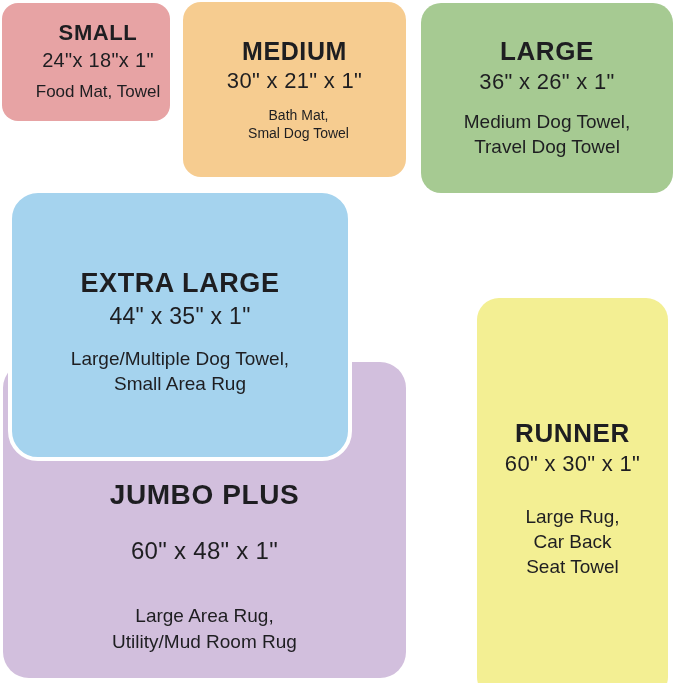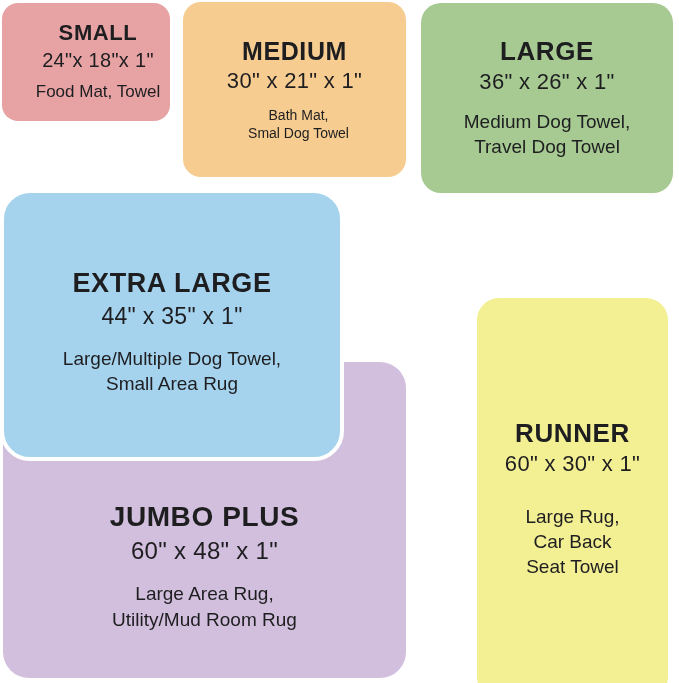--- a/index.html
+++ b/index.html
@@ -54,31 +54,31 @@
   .card-large  .uses  { font-size: 19px; }
 
   .card-xl     .title { font-size: 27px; }
   .card-xl     .dims  { font-size: 23px; }
   .card-xl     .uses  { font-size: 19px; margin-top: 14px; }
   .card-xl { padding-top: 14px; }
 
   .card-jumbo  .title { font-size: 28px; }
   .card-jumbo  .dims  { font-size: 24px; }
   .card-jumbo  .uses  { font-size: 19px; margin-top: 14px; }
-  .card-jumbo { padding-top: 92px; }
+  .card-jumbo { padding-top: 92px; gap: 22px; }
 
   .card-runner .title { font-size: 26px; }
   .card-runner .dims  { font-size: 22px; }
   .card-runner .uses  { font-size: 19px; margin-top: 24px; }
 
   
   #card-small  { left: 2px;   top: 3px;   width: 168px; height: 118px; border-radius: 16px; }
   #card-medium { left: 183px; top: 2px;   width: 223px; height: 175px; border-radius: 18px; }
   #card-large  { left: 421px; top: 3px;   width: 252px; height: 190px; border-radius: 20px; }
-  #card-xl     { left: 0px;   top: 189px; width: 344px; height: 272px; border-radius: 30px;
+  #card-xl     { left: 8px;   top: 189px; width: 344px; height: 272px; border-radius: 30px;
                  border: 4px solid #ffffff; z-index: 2; }
   #card-jumbo  { left: 3px;   top: 362px; width: 403px; height: 316px; border-radius: 26px; z-index: 1; }
   #card-runner { left: 477px; top: 277px; width: 191px; height: 401px; border-radius: 22px; margin-top: 21px; }
 </style>
 </head>
 <body>
 
 <div id="canvas">
 
   <div class="card card-small" id="card-small" style="background-color: rgb(231, 163, 164); padding-left: 24px;">

